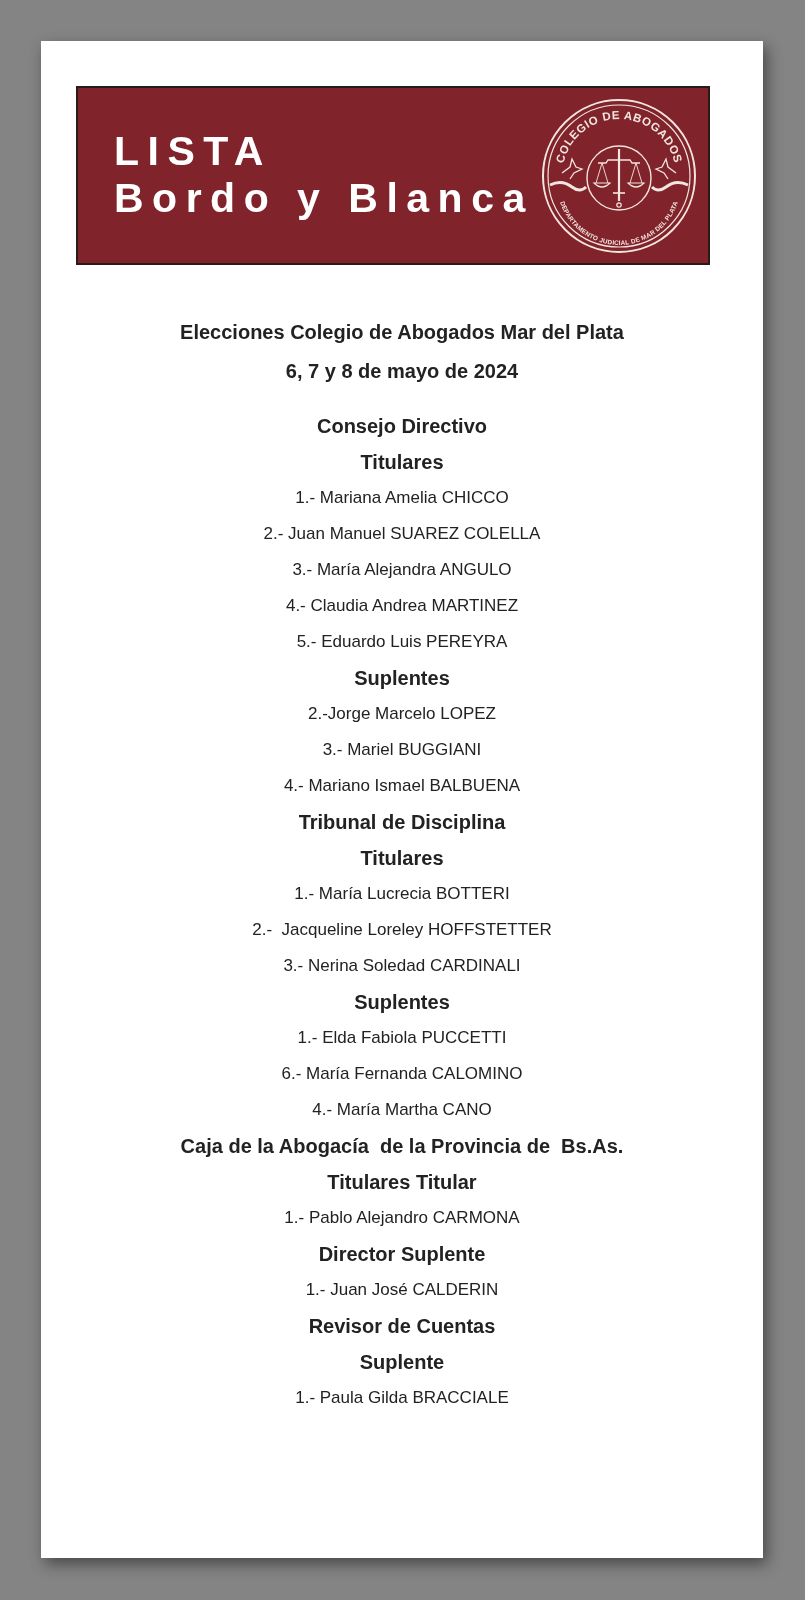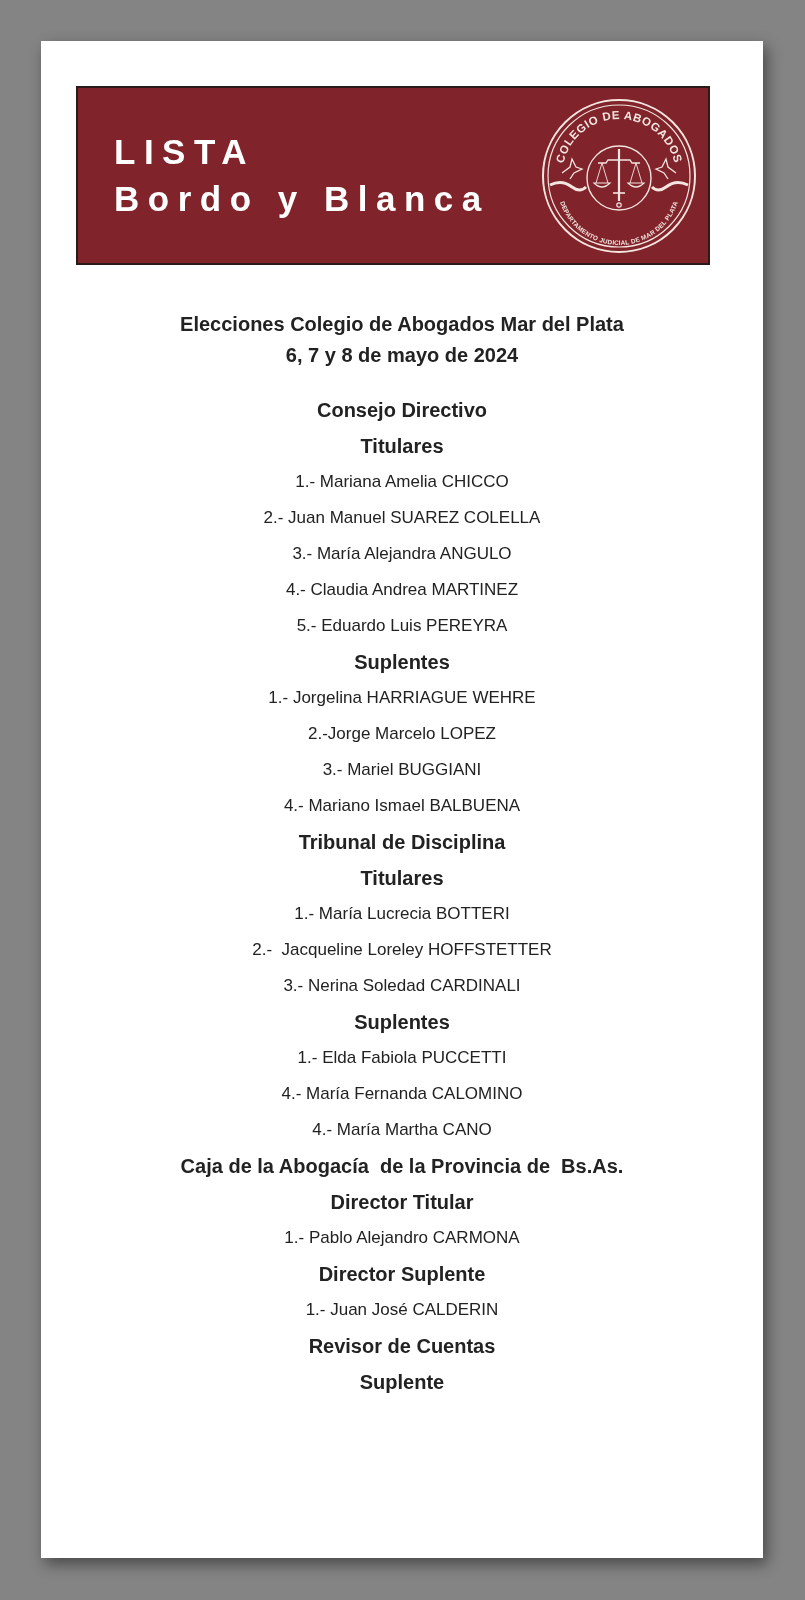--- a/index.html
+++ b/index.html
@@ -32,21 +32,21 @@
       background: #80232a;
       border: 2px solid #2b1a1a;
       box-sizing: content-box;
     }
     .banner-title {
       position: absolute;
       left: 36px;
       top: 40px;
       color: #ffffff;
       font-weight: bold;
-      font-size: 35px;
+      font-size: 41px;
       line-height: 47px;
       letter-spacing: 8.5px;
       white-space: pre;
     }
     .logo {
       position: absolute;
       left: 462px;
       top: 9px;
       width: 158px;
       height: 158px;
@@ -56,21 +56,21 @@
       left: 0;
       right: 0;
       top: 268px;
       text-align: center;
       color: #222222;
     }
     .election-title {
       font-weight: bold;
       font-size: 20px;
       line-height: 31px;
-      margin: 0;
+      margin: 8px;
     }
     .election-dates {
       font-weight: bold;
       font-size: 20px;
       line-height: 31px;
       margin: 0 0 21px 0;
     }
     .line {
       font-size: 17px;
       line-height: 36px;
@@ -127,44 +127,44 @@
 
     <div>
       <p class="line bold">Consejo Directivo</p>
       <p class="line bold">Titulares</p>
       <p class="line">1.- Mariana Amelia CHICCO</p>
       <p class="line">2.- Juan Manuel SUAREZ COLELLA</p>
       <p class="line">3.- María Alejandra ANGULO</p>
       <p class="line">4.- Claudia Andrea MARTINEZ</p>
       <p class="line">5.- Eduardo Luis PEREYRA</p>
       <p class="line bold">Suplentes</p>
-      <p class="line">1.- Jorgelina HARRIAGUE WEHRE</p>
       <p class="line">2.-Jorge Marcelo LOPEZ</p>
       <p class="line">3.- Mariel BUGGIANI</p>
       <p class="line">4.- Mariano Ismael BALBUENA</p>
     </div>
 
     <div>
       <p class="line bold">Tribunal de Disciplina</p>
       <p class="line bold">Titulares</p>
       <p class="line">1.- María Lucrecia BOTTERI</p>
       <p class="line">2.-  Jacqueline Loreley HOFFSTETTER</p>
       <p class="line">3.- Nerina Soledad CARDINALI</p>
       <p class="line bold">Suplentes</p>
       <p class="line">1.- Elda Fabiola PUCCETTI</p>
-      <p class="line">4.- María Fernanda CALOMINO</p>
+      <p class="line">6.- María Fernanda CALOMINO</p>
       <p class="line">4.- María Martha CANO</p>
     </div>
 
     <div>
       <p class="line bold">Caja de la Abogacía  de la Provincia de  Bs.As.</p>
-      <p class="line bold">Director Titular</p>
+      <p class="line bold">Titulares Titular</p>
       <p class="line">1.- Pablo Alejandro CARMONA</p>
       <p class="line bold">Director Suplente</p>
       <p class="line">1.- Juan José CALDERIN</p>
     </div>
 
     <div>
       <p class="line bold">Revisor de Cuentas</p>
       <p class="line bold">Suplente</p>
+      <p class="line">1.- Paula Gilda BRACCIALE</p>
     </div>
   </div>
 </div>
 
 </body></html>

